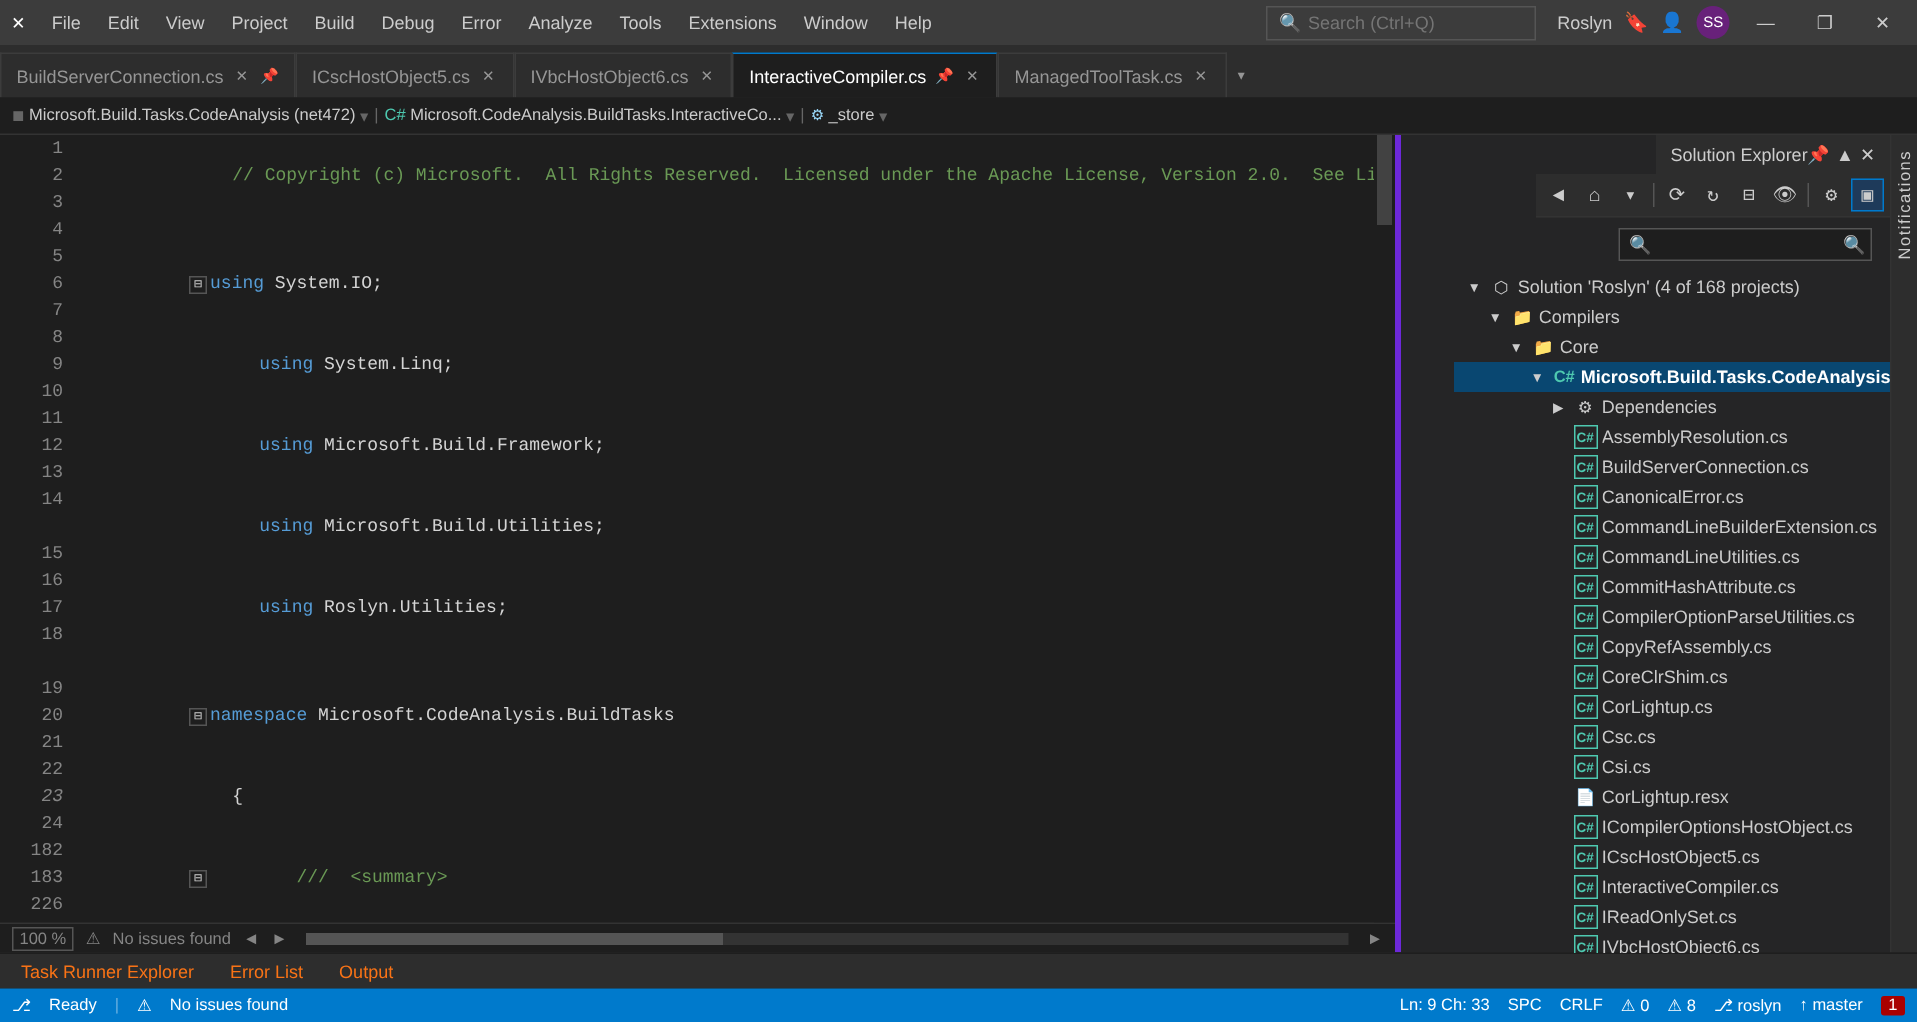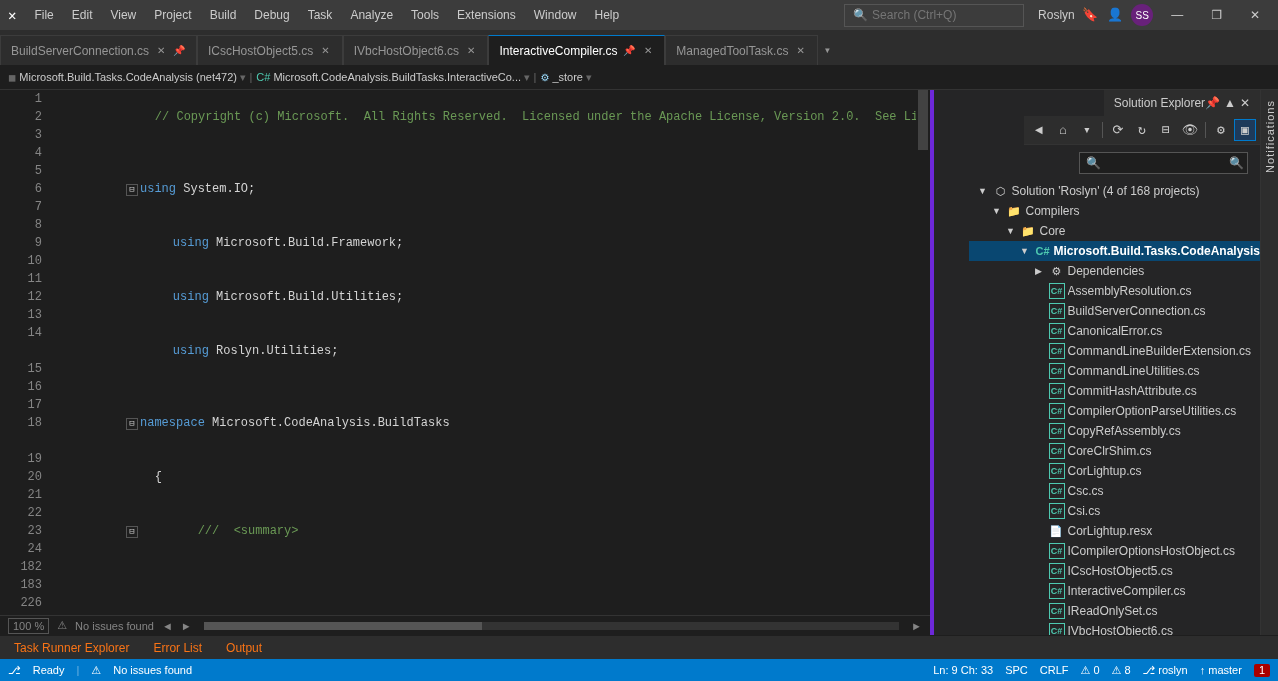--- a/index.html
+++ b/index.html
@@ -94,21 +94,21 @@
 
 <div id="titlebar">
   <span class="logo">✕</span>
   <div class="menu-items">
     <span class="menu-item">File</span>
     <span class="menu-item">Edit</span>
     <span class="menu-item">View</span>
     <span class="menu-item">Project</span>
     <span class="menu-item">Build</span>
     <span class="menu-item">Debug</span>
-    <span class="menu-item">Task</span>
+    <span class="menu-item">Error</span>
     <span class="menu-item">Analyze</span>
     <span class="menu-item">Tools</span>
     <span class="menu-item">Extensions</span>
     <span class="menu-item">Window</span>
     <span class="menu-item">Help</span>
   </div>
   <div class="search-box">
     <span>🔍</span>
     <input type="text" placeholder="Search (Ctrl+Q)" style="">
   </div>
@@ -192,41 +192,44 @@
         <div style="line-height:18px;color:transparent;">-</div>
         <div style="line-height:18px;">15</div>
         <div style="line-height:18px;">16</div>
         <div style="line-height:18px;">17</div>
         <div style="line-height:18px;">18</div>
         <div style="line-height:18px;color:transparent;">-</div>
         <div style="line-height:18px;">19</div>
         <div style="line-height:18px;">20</div>
         <div style="line-height:18px;">21</div>
         <div style="line-height:18px;">22</div>
-        <div style="line-height:18px;">23</div>
+        <div style="line-height:18px;font-style:italic;">23</div>
         <div style="line-height:18px;">24</div>
         <div style="line-height:18px;">182</div>
         <div style="line-height:18px;">183</div>
         <div style="line-height:18px;">226</div>
         <div style="line-height:18px;">227</div>
 
       </div>
 
       <div class="code-area">
 
         <div class="code-line">
           <span class="cm">    // Copyright (c) Microsoft.  All Rights Reserved.  Licensed under the Apache License, Version 2.0.  See License.txt</span>
         </div>
 
         <div class="code-line">&nbsp;</div>
 
         <div class="code-line">
           <span class="collapse-icon">⊟</span><span class="kw">using</span> <span class="white">System.IO;</span>
         </div>
 
+        <div class="code-line">
+          <span style="display:inline-block;width:18px;"></span><span class="kw">    using</span> <span class="white">System.Linq;</span>
+        </div>
 
         <div class="code-line">
           <span style="display:inline-block;width:18px;"></span><span class="kw">    using</span> <span class="white">Microsoft.Build.Framework;</span>
         </div>
 
         <div class="code-line">
           <span style="display:inline-block;width:18px;"></span><span class="kw">    using</span> <span class="white">Microsoft.Build.Utilities;</span>
         </div>
 
         <div class="code-line">

